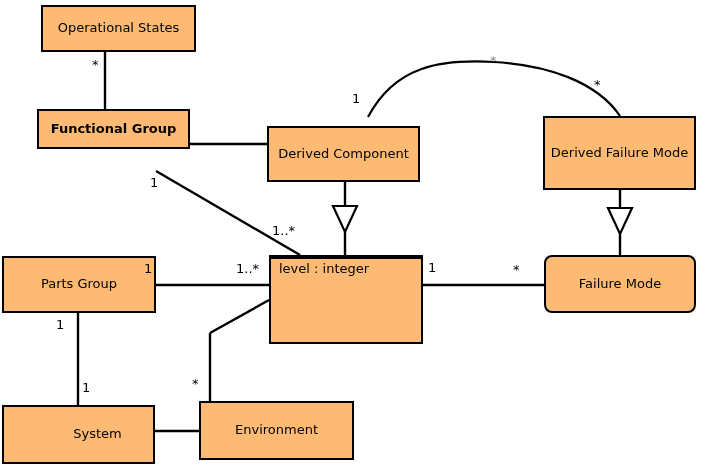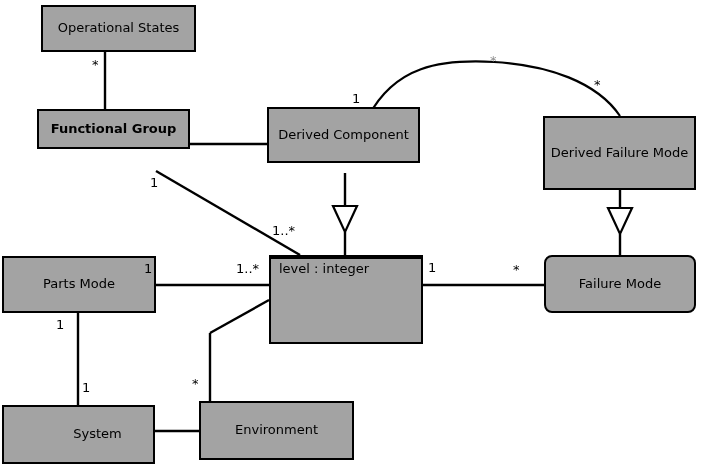--- a/index.html
+++ b/index.html
@@ -13,21 +13,21 @@
     width: 702px;
     height: 464px;
     background: #ffffff;
     overflow: hidden;
     font-family: "DejaVu Sans", "Liberation Sans", sans-serif;
   }
   .uml-class {
     position: absolute;
     box-sizing: border-box;
     border: 2px solid #000000;
-    background: #a3a3a3;
+    background: #fdba74;
     display: flex;
     flex-direction: column;
     z-index: 3;
   }
   .uml-name-compartment {
     flex: 1 1 auto;
     display: flex;
     align-items: center;
     justify-content: center;
     text-align: center;
@@ -123,30 +123,30 @@
   <span class="mult-label" style="left:192px; top:377px;">*</span>
 
   <div class="uml-class" style="left:41px; top:5px; width:155px; height:47px;">
     <div class="uml-name-compartment">Operational States</div>
   </div>
 
   <div class="uml-class" style="left:37px; top:109px; width:153px; height:40px;font-weight:bold;">
     <div class="uml-name-compartment">Functional Group</div>
   </div>
 
-  <div class="uml-class" style="left:267px; top:107px; width:153px; height:56px;">
+  <div class="uml-class" style="left:267px; top:126px; width:153px; height:56px;">
     <div class="uml-name-compartment">Derived Component</div>
   </div>
 
   <div class="uml-class" style="left:543px; top:116px; width:153px; height:74px;">
     <div class="uml-name-compartment">Derived Failure Mode</div>
   </div>
 
   <div class="uml-class" style="left:2px; top:256px; width:154px; height:57px;">
-    <div class="uml-name-compartment">Parts Mode</div>
+    <div class="uml-name-compartment">Parts Group</div>
   </div>
 
   <div class="uml-class" style="left:269px; top:255px; width:154px; height:89px;">
     <div class="uml-attr-compartment">level : integer</div>
   </div>
 
   <div class="uml-class" style="left:544px; top:255px; width:152px; height:58px;border-radius:8px;">
     <div class="uml-name-compartment">Failure Mode</div>
   </div>
 

